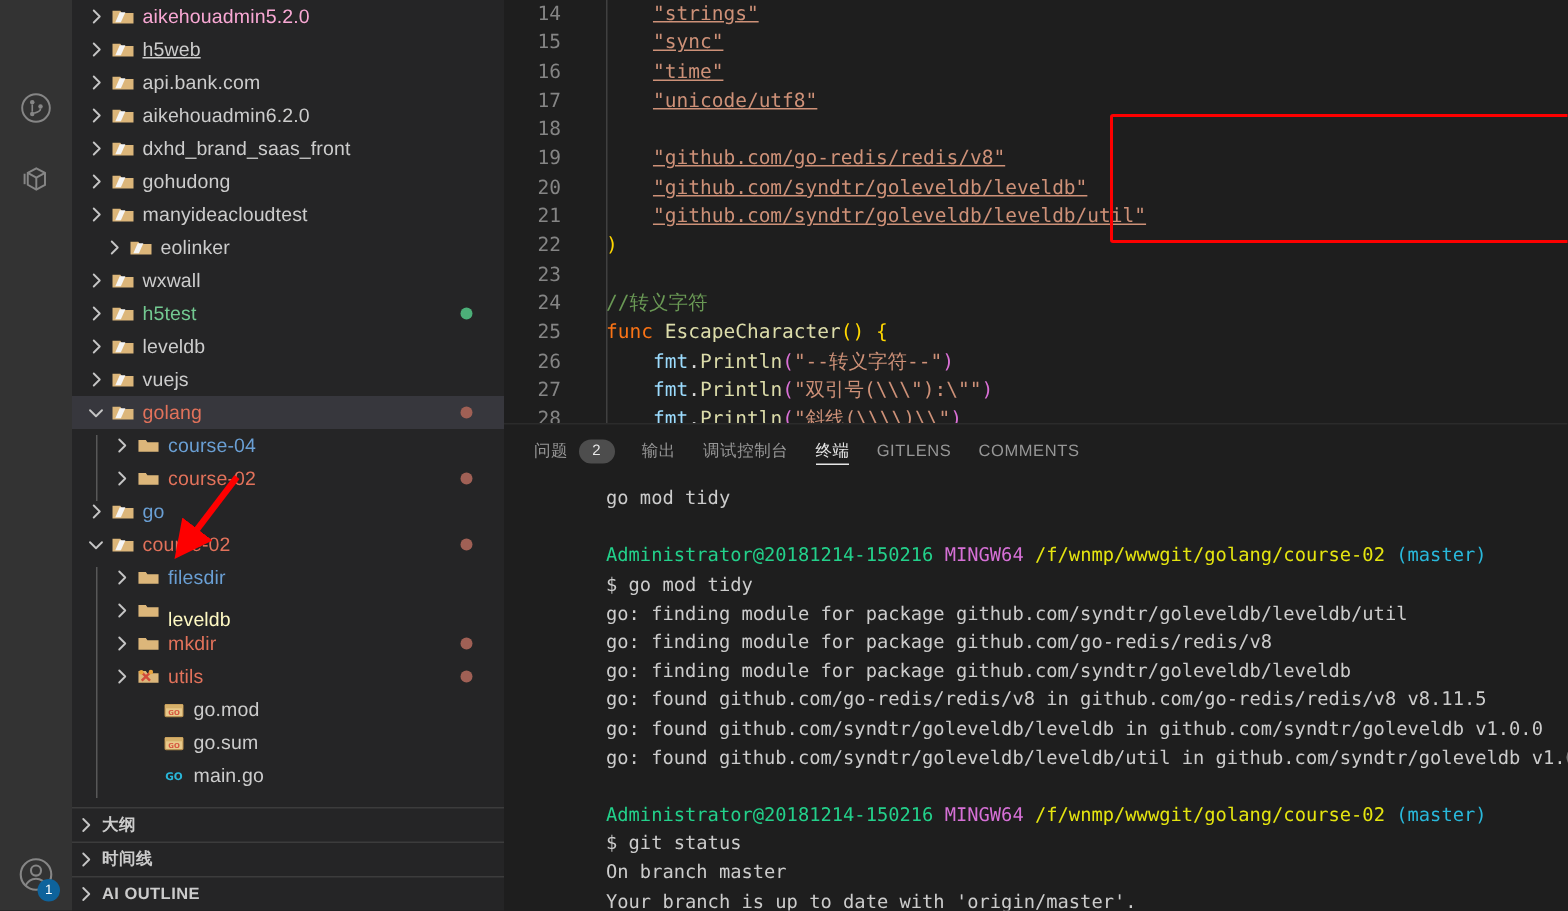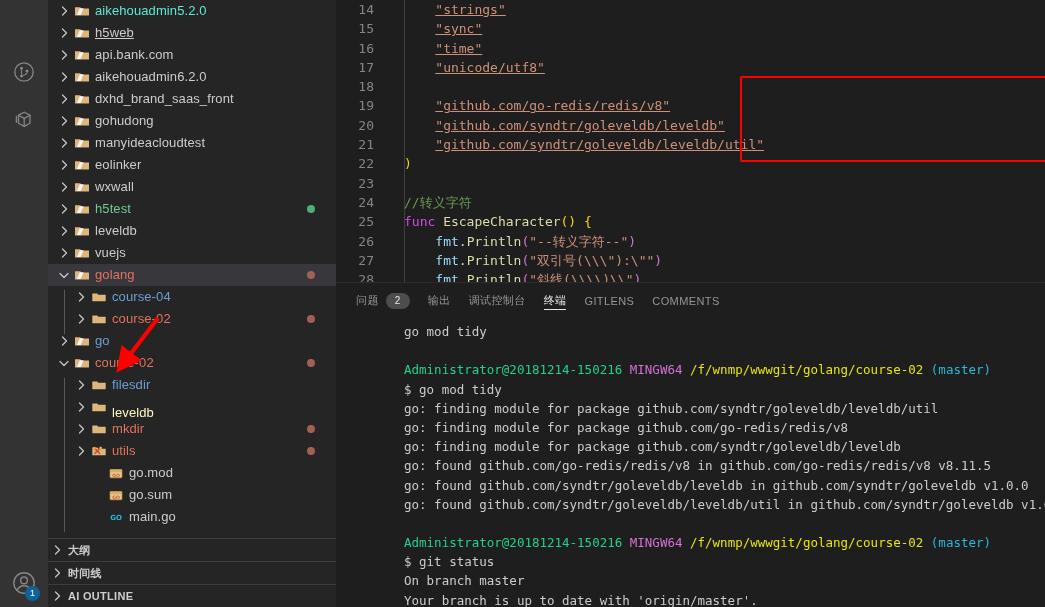--- a/index.html
+++ b/index.html
@@ -90,21 +90,21 @@
     font-family:"DejaVu Sans Mono","Liberation Mono",monospace;font-size:13px;
   }
   .ctext{padding-left:18px;position:relative;}
   .editor-indent{
     position:absolute;left:68px;top:0;bottom:0;width:1px;background:#404040;
   }
   
   .t-str{color:#ce9178;}
   .t-str-u{color:#ce9178;text-decoration:underline;text-decoration-color:#ce9178;}
   .t-cmt{color:#6A9955;}
-  .t-kw{color:#d946ef;}
+  .t-kw{color:#f97316;}
   .t-fn{color:#dcdcaa;}
   .t-par{color:#ffd700;}
   .t-par2{color:#da70d6;}
   .t-var{color:#9cdcfe;}
   .t-plain{color:#d4d4d4;}
 
   .redbox{
     position:absolute;border:2px solid #fe0000;border-radius:2px;
     pointer-events:none;
   }
@@ -187,21 +187,21 @@
             <svg width="14" height="14" viewBox="0 0 14 14" fill="none" stroke="#c5c5c5" stroke-width="1.25" stroke-linecap="round" stroke-linejoin="round">
               <path d="M5.5 3 L9.5 7 L5.5 11"></path>
             </svg>
           </span>
           <span class="ficon">
             <svg width="16" height="16" viewBox="0 0 16 16">
               <path d="M1 4.2 L6.2 4.2 L7.3 5.6 L15 5.6 L15 12.6 L1 12.6 Z" fill="#dcb67a"></path>
               <path d="M5.8 5.2 L9.6 5.2 L6.6 11.9 L2.9 11.9 Z" fill="#f5f5f5"></path>
             </svg>
           </span>
-          <span class="tlabel" style="color: #5eead4;">aikehouadmin5.2.0</span>
+          <span class="tlabel" style="color: #f9a8d4;">aikehouadmin5.2.0</span>
         </div>
         <div class="trow" style="padding-left: 8px; text-decoration: underline;">
           <span class="twist">
             <svg width="14" height="14" viewBox="0 0 14 14" fill="none" stroke="#c5c5c5" stroke-width="1.25" stroke-linecap="round" stroke-linejoin="round">
               <path d="M5.5 3 L9.5 7 L5.5 11"></path>
             </svg>
           </span>
           <span class="ficon">
             <svg width="16" height="16" viewBox="0 0 16 16">
               <path d="M1 4.2 L6.2 4.2 L7.3 5.6 L15 5.6 L15 12.6 L1 12.6 Z" fill="#dcb67a"></path>
@@ -273,21 +273,21 @@
             </svg>
           </span>
           <span class="ficon">
             <svg width="16" height="16" viewBox="0 0 16 16">
               <path d="M1 4.2 L6.2 4.2 L7.3 5.6 L15 5.6 L15 12.6 L1 12.6 Z" fill="#dcb67a"></path>
               <path d="M5.8 5.2 L9.6 5.2 L6.6 11.9 L2.9 11.9 Z" fill="#f5f5f5"></path>
             </svg>
           </span>
           <span class="tlabel" style="color: rgb(204, 204, 204);">manyideacloudtest</span>
         </div>
-        <div class="trow" style="padding-left: 8px;">
+        <div class="trow" style="padding-left: 20px;">
           <span class="twist">
             <svg width="14" height="14" viewBox="0 0 14 14" fill="none" stroke="#c5c5c5" stroke-width="1.25" stroke-linecap="round" stroke-linejoin="round">
               <path d="M5.5 3 L9.5 7 L5.5 11"></path>
             </svg>
           </span>
           <span class="ficon">
             <svg width="16" height="16" viewBox="0 0 16 16">
               <path d="M1 4.2 L6.2 4.2 L7.3 5.6 L15 5.6 L15 12.6 L1 12.6 Z" fill="#dcb67a"></path>
               <path d="M5.8 5.2 L9.6 5.2 L6.6 11.9 L2.9 11.9 Z" fill="#f5f5f5"></path>
             </svg>

